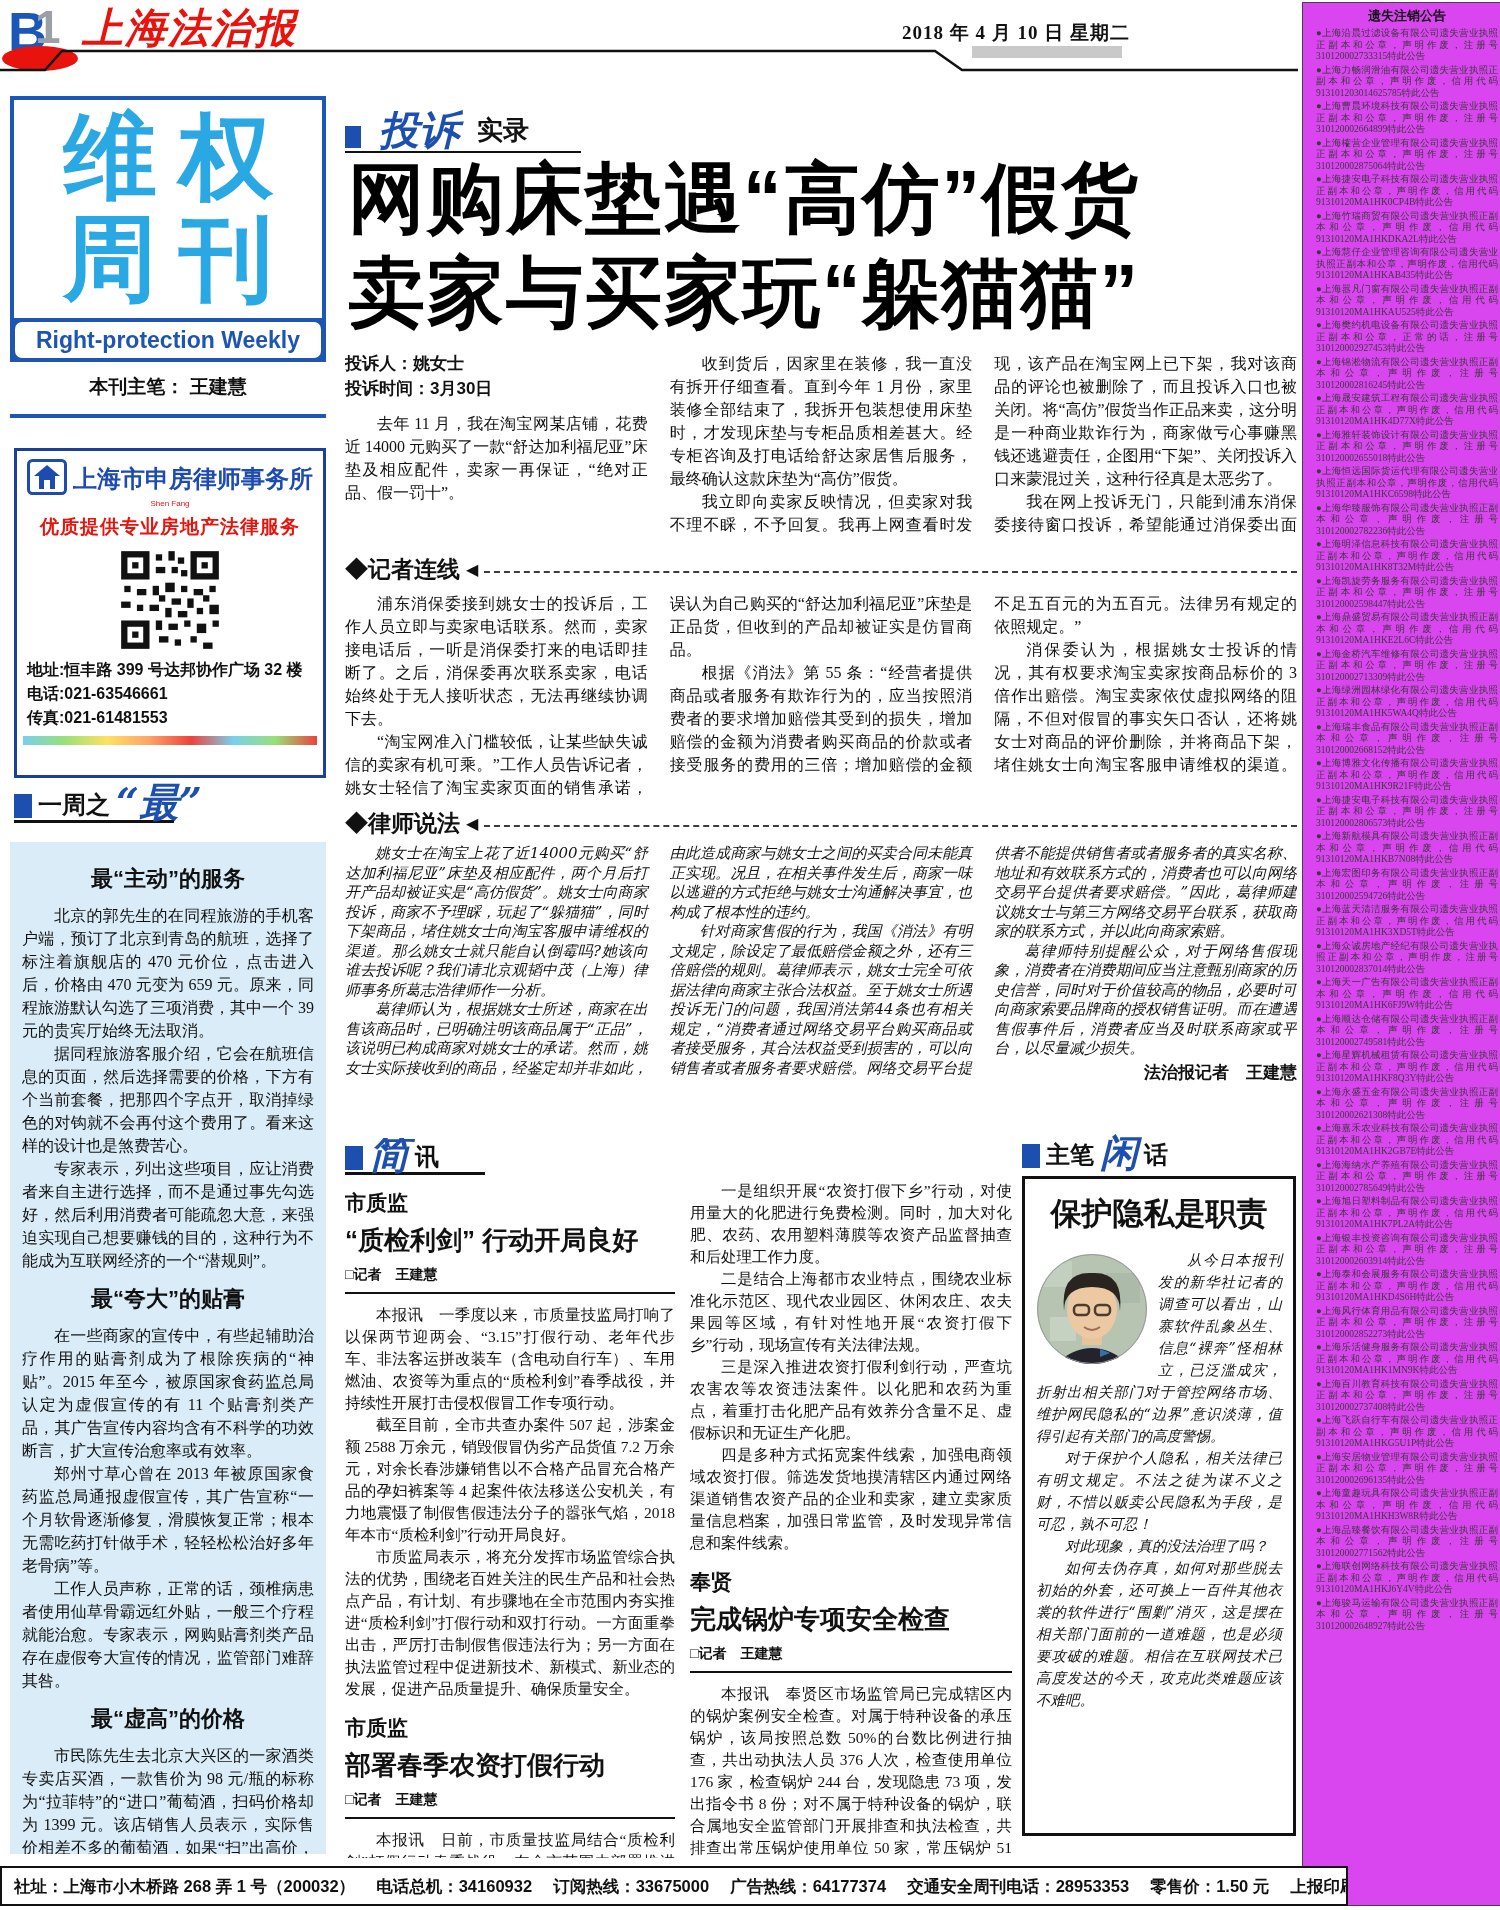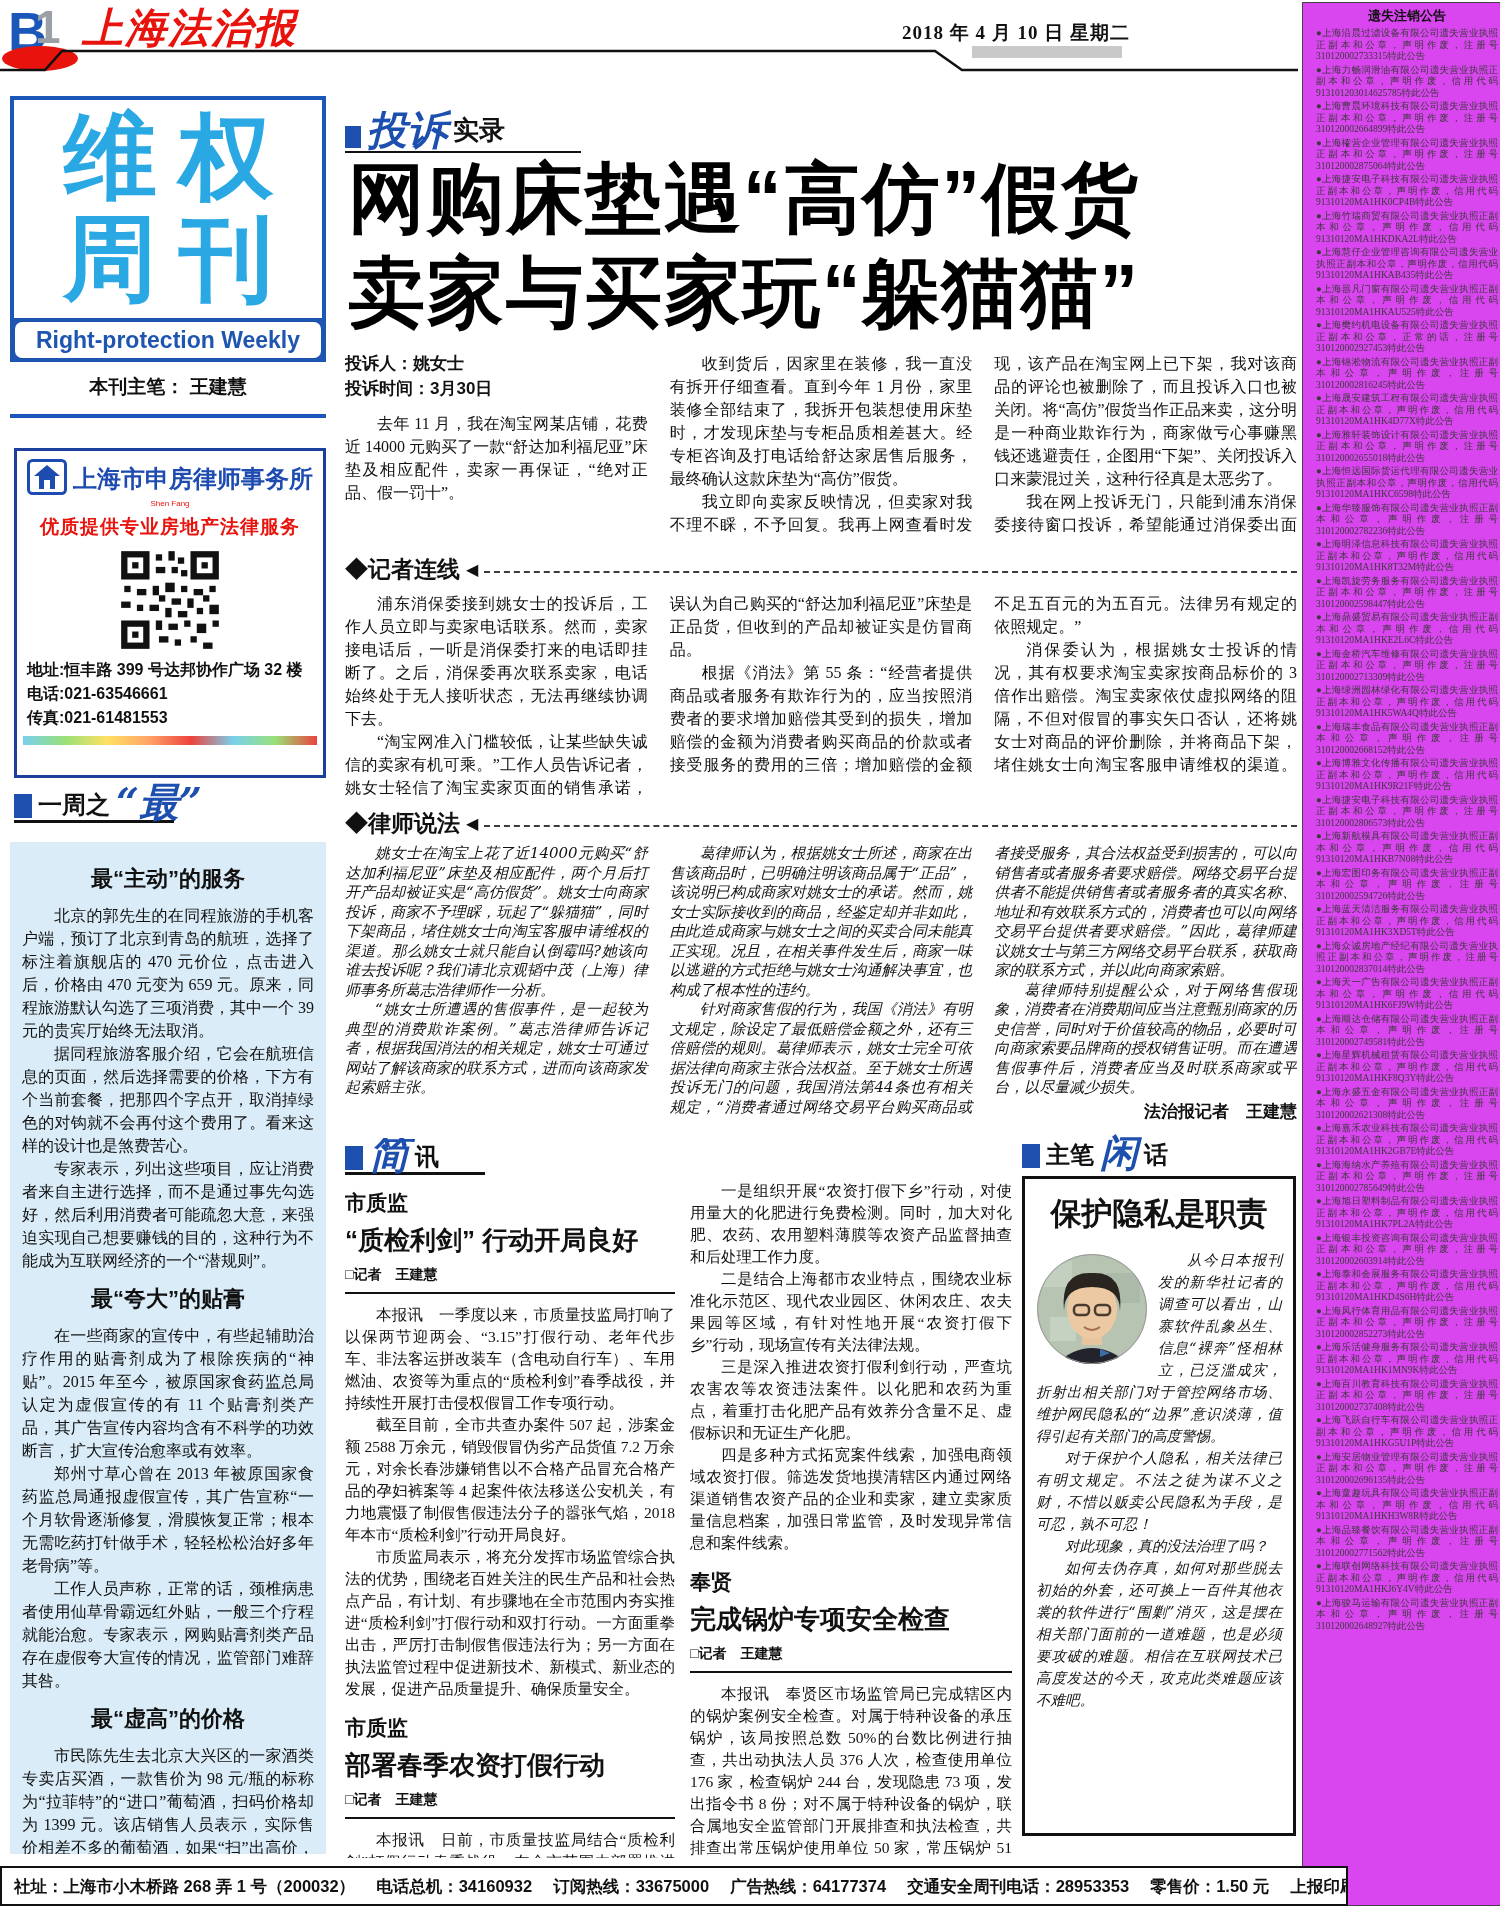--- a/index.html
+++ b/index.html
@@ -31,21 +31,21 @@
   .blue-sq{width:18px;height:24px;background:#1d4fae;display:inline-block;}
   .hdr-black{font-family:"Liberation Sans",sans-serif;font-weight:900;font-size:24px;color:#111;line-height:1.1;}
   .brush{font-family:"DejaVu Serif",serif;font-style:italic;font-weight:bold;color:#1d4fae;}
   .week-hdr-underline{width:160px;border-bottom:3px solid #111;margin-top:2px;}
   .week-box{width:292px;height:992px;background:#d9ecf8;padding:10px 12px;overflow:hidden;}
   .week-title{text-align:center;font-family:"Liberation Sans",sans-serif;font-weight:900;font-size:22px;margin:12px 0 10px 0;}
   .para{margin:0;text-indent:2em;text-align:justify;}
   .week-box .para{font-size:16px;line-height:23px;}
   .byline-right{text-align:right;font-family:"Liberation Sans",sans-serif;font-weight:bold;font-size:17px;margin-top:4px;}
   
-  .tag-row{display:flex;align-items:flex-end;gap:6px;}
+  .tag-row{display:flex;align-items:flex-end;gap:18px;}
   .tag-blue{font-size:40px;line-height:0.9;}
   .tag-black{font-family:"Liberation Sans",sans-serif;font-weight:900;font-size:26px;}
   .tag-underline{width:236px;border-bottom:2px solid #111;margin-top:3px;}
   .headline{font-family:"Liberation Sans",sans-serif;font-weight:900;font-size:77px;line-height:93px;letter-spacing:2px;color:#000;white-space:nowrap;}
   .flow3{column-count:3;column-gap:22px;}
   .body-text{font-size:16px;line-height:23px;}
   .meta-line{font-family:"Liberation Sans",sans-serif;font-weight:bold;font-size:17px;text-indent:0;margin:0 0 2px 0;}
   .divider{display:flex;align-items:center;gap:6px;width:952px;}
   .div-label{font-family:"Liberation Sans",sans-serif;font-weight:900;font-size:23px;white-space:nowrap;}
   .div-dash{flex:1;border-top:2px dashed #3c3c3c;margin-top:4px;}
@@ -230,21 +230,20 @@
 
 <div class="abs divider" style="left:345px;top:808px;">
   <span class="div-label">◆律师说法</span>
   <span style="font-size:16px;">◀</span>
   <span class="div-dash"></span>
 </div>
 
 <div class="abs flow3 kai lawyer-text" style="left:345px;top:844px;width:952px;height:286px;overflow:hidden;">
   <div>
       <p class="para">姚女士在淘宝上花了近14000元购买“舒达加利福尼亚”床垫及相应配件，两个月后打开产品却被证实是“高仿假货”。姚女士向商家投诉，商家不予理睬，玩起了“躲猫猫”，同时下架商品，堵住姚女士向淘宝客服申请维权的渠道。那么姚女士就只能自认倒霉吗?她该向谁去投诉呢？我们请北京观韬中茂（上海）律师事务所葛志浩律师作一分析。</p>
-      <p class="para">“姚女士所遭遇的售假事件，是一起较为典型的消费欺诈案例。”葛志浩律师告诉记者，根据我国消法的相关规定，姚女士可通过网站了解该商家的联系方式，进而向该商家发起索赔主张。</p>
       <p class="para">葛律师认为，根据姚女士所述，商家在出售该商品时，已明确注明该商品属于“正品”，该说明已构成商家对姚女士的承诺。然而，姚女士实际接收到的商品，经鉴定却并非如此，由此造成商家与姚女士之间的买卖合同未能真正实现。况且，在相关事件发生后，商家一味以逃避的方式拒绝与姚女士沟通解决事宜，也构成了根本性的违约。</p>
       <p class="para">针对商家售假的行为，我国《消法》有明文规定，除设定了最低赔偿金额之外，还有三倍赔偿的规则。葛律师表示，姚女士完全可依据法律向商家主张合法权益。至于姚女士所遇投诉无门的问题，我国消法第44条也有相关规定，“消费者通过网络交易平台购买商品或者接受服务，其合法权益受到损害的，可以向销售者或者服务者要求赔偿。网络交易平台提供者不能提供销售者或者服务者的真实名称、地址和有效联系方式的，消费者也可以向网络交易平台提供者要求赔偿。”因此，葛律师建议姚女士与第三方网络交易平台联系，获取商家的联系方式，并以此向商家索赔。</p>
       <p class="para">葛律师特别提醒公众，对于网络售假现象，消费者在消费期间应当注意甄别商家的历史信誉，同时对于价值较高的物品，必要时可向商家索要品牌商的授权销售证明。而在遭遇售假事件后，消费者应当及时联系商家或平台，以尽量减少损失。</p>
     </div>
   <p class="byline-right" style="font-style:normal;">法治报记者　王建慧</p>
 </div>
 
 <div class="abs bottom-col" style="left:345px;top:1138px;width:330px;height:720px;">
   <div class="sec-hdr">
     <span class="blue-sq"></span>

